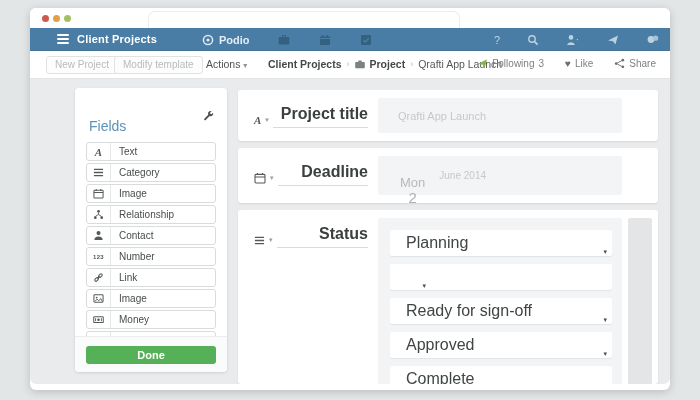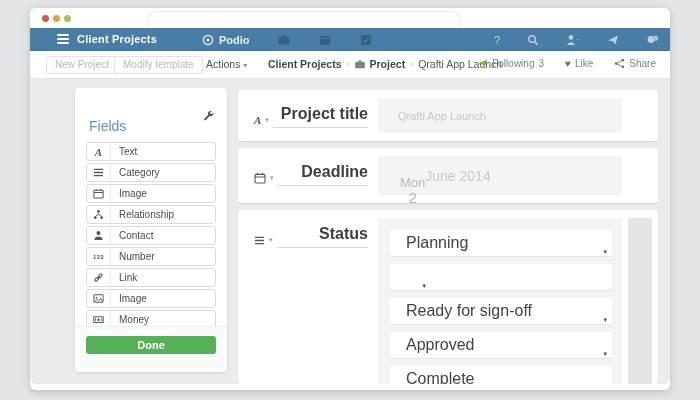--- a/index.html
+++ b/index.html
@@ -52,21 +52,21 @@
   .pal-title { color:#5c92b8; font-size:14px;margin-top:20px; }
   .wrench { cursor:pointer; }
   .pal-items { padding:0 11px; }
   .pitem { display:flex; align-items:stretch; height:19px; border:1px solid #d8dcdd; border-radius:3px;
            margin-bottom:2px; background:#fff; cursor:grab; }
   .pitem .pic { width:24px; display:flex; align-items:center; justify-content:center; border-right:1px solid #e5e8e9; color:#55595a; }
   .pitem .plbl { flex:1; display:flex; align-items:center; padding-left:8px; font-size:10px; color:#474c4d; }
   .glyph-serif { font-family:"Liberation Serif", serif; font-style:italic; font-size:11px; font-weight:bold; }
   .glyph-123 { font-size:6px; font-weight:bold; letter-spacing:.3px; }
   .glyph-pct { font-size:9px; }
-  .pal-foot { position:absolute; left:0; right:0; bottom:0; height:46px; background:#fafbfb; border-top:1px solid #ededee;
+  .pal-foot { position:absolute; left:0; right:0; bottom:0; height:36px; background:#fafbfb; border-top:1px solid #ededee;
               border-radius:0 0 4px 4px; padding:8px 11px; }
   .done-btn { width:100%; height:18px; border:none; border-radius:3px; color:#fff; font-weight:bold; font-size:11px;
               font-family:"Liberation Sans",sans-serif; cursor:pointer; }
 
   
   .card { position:absolute; left:208px; width:420px; background:#fff; border-radius:3px; box-shadow:0 1px 2px rgba(0,0,0,.09); }
   .card.c1 { top:11px; height:51px; }
   .card.c2 { top:69px; height:55px; }
   .card.c3 { top:131px; height:174px; }
   .fhead { position:absolute; left:16px; top:15px; width:114px; display:flex; align-items:flex-end; gap:4px; }
@@ -74,21 +74,21 @@
   .fhead .fcar { color:#9aa0a1; font-size:7px; padding-bottom:4px; }
   .ulabel { flex:1; border-bottom:1px solid #d8dbdc; text-align:right; font-weight:bold; font-size:16px;
             color:#3a3f40; padding-bottom:4px; cursor:text; }
   .varea { position:absolute; left:140px; right:36px; top:8px; bottom:8px; background:#f3f4f5; border-radius:2px; }
   .c3 .varea { bottom:0; border-radius:2px 2px 0 0; }
   .v-text { display:flex; align-items:center; height:100%; padding-left:20px; color:#c5c9ca; font-size:11px; }
   .v-date { display:flex; align-items:center; height:100%; padding-left:22px; }
   .dbadge { text-align:center; line-height:1; cursor:pointer; }
   .dbadge .dn { font-size:13px; color:#b6babb;margin-top:30px; }
   .dbadge .dd { font-size:15px; color:#aeb2b3; margin-top:1px; }
-  .dmonth { font-size:14px; color:#c5c9ca; }
+  .dmonth { margin-left:14px; font-size:10px; color:#c5c9ca; }
   .opts { padding-top:12px; }
   .orow { display:flex; align-items:center; height:26px; margin:0 10px 8px 12px; background:#fff; border-radius:2px;
           box-shadow:0 1px 1px rgba(0,0,0,.07); padding:0 9px 0 16px; cursor:pointer; }
   .orow .olbl { flex:1; font-size:16px; color:#3f4445; }
   .swatch-wrap { position:relative; width:16px; height:16px; }
   .swatch { width:16px; height:16px; border-radius:1px; cursor:pointer; }
   .sw-car { position:absolute; right:-4px; bottom:-5px; font-size:7px; color:#4b5051; }
   .scroll-track { position:absolute; right:6px; top:8px; bottom:0; width:24px; background:#e3e5e6; border-radius:2px 2px 0 0; }
 
   svg { display:block; }

